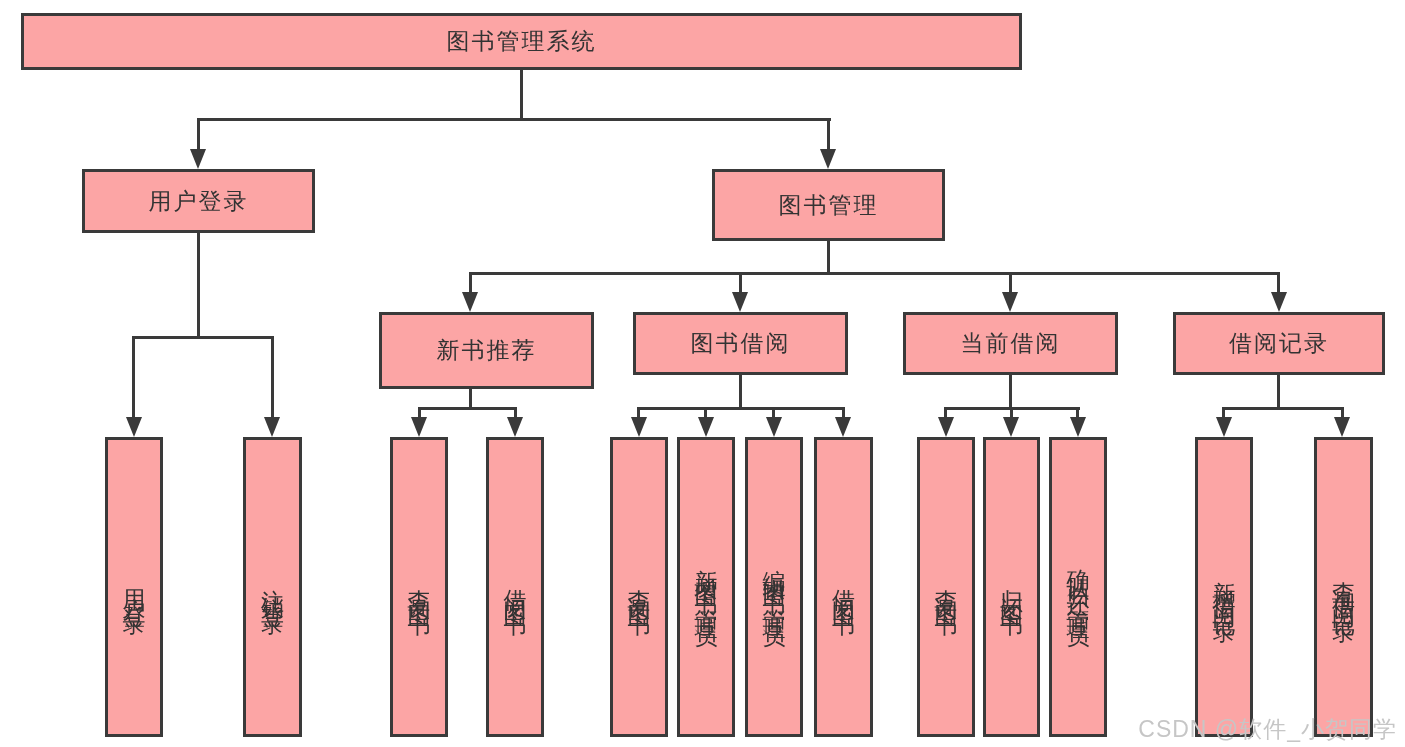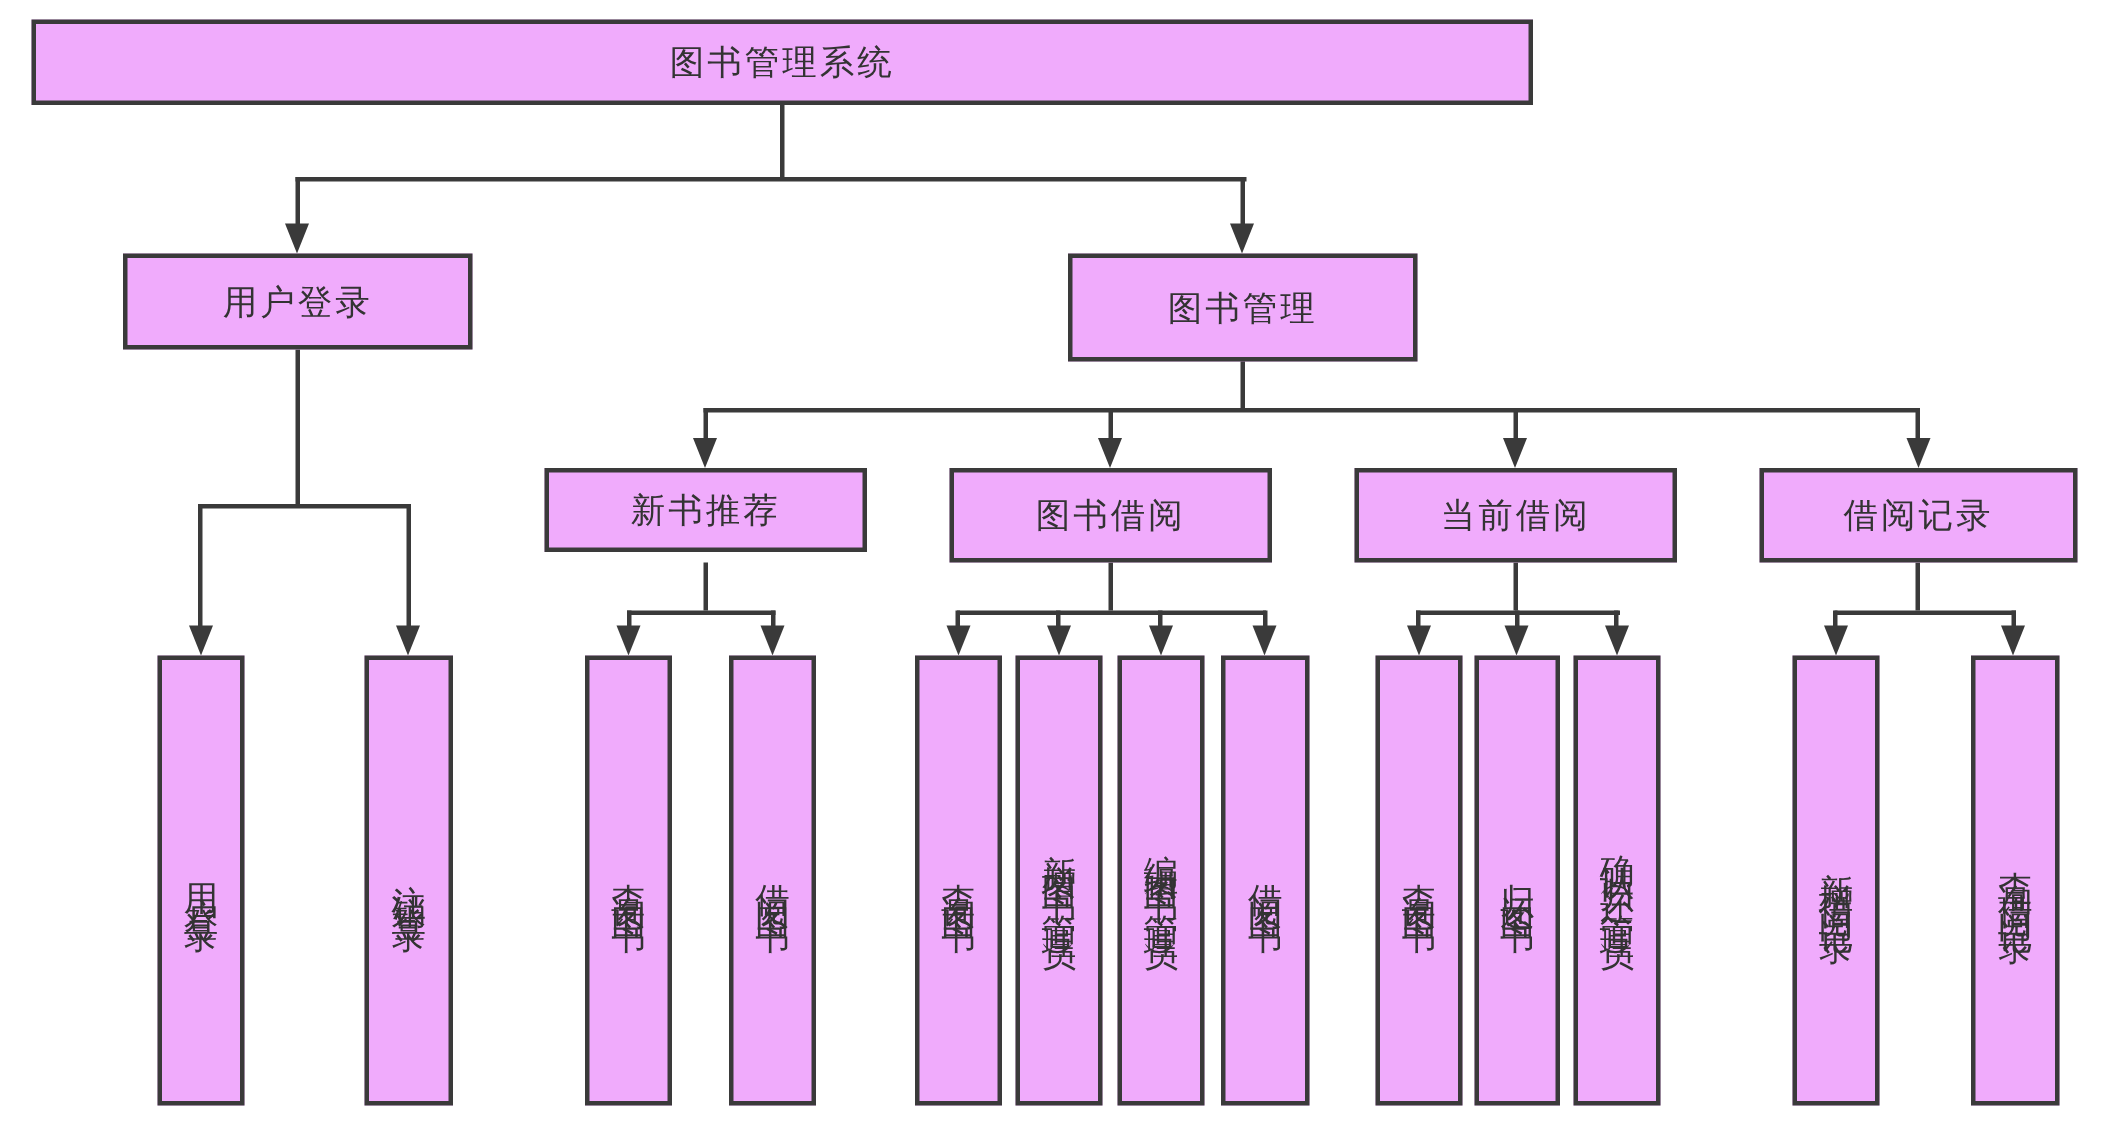--- a/index.html
+++ b/index.html
@@ -11,21 +11,21 @@
     position: relative;
     width: 1405px;
     height: 747px;
     background: #ffffff;
     overflow: hidden;
     font-family: "Liberation Sans", sans-serif;
   }
   .box {
     position: absolute;
     box-sizing: border-box;
-    background: #f0abfc;
+    background: #fca5a5;
     border: 3px solid #3a3a3a;
     display: flex;
     align-items: center;
     justify-content: center;
     font-size: 23px;
     color: #333333;
     letter-spacing: 2px;
     white-space: nowrap;
     z-index: 2;
   }
@@ -96,21 +96,21 @@
   <div class="hline" style="left:469px; top:272px; width:811px;"></div>
   <div class="vline" style="left:469px; top:272px; height:22px;"></div>
   <div class="tri" style="left:462px; top:292px;"></div>
   <div class="vline" style="left:739px; top:272px; height:22px;"></div>
   <div class="tri" style="left:732px; top:292px;"></div>
   <div class="vline" style="left:1009px; top:272px; height:22px;"></div>
   <div class="tri" style="left:1002px; top:292px;"></div>
   <div class="vline" style="left:1277px; top:272px; height:22px;"></div>
   <div class="tri" style="left:1271px; top:292px;"></div>
 
-  <div class="box" style="left:363px; top:312px; width:215px; height:56px;">新书推荐</div>
+  <div class="box" style="left:379px; top:312px; width:215px; height:77px;">新书推荐</div>
   <div class="box" style="left:903px; top:312px; width:215px; height:63px;">当前借阅</div>
   <div class="box" style="left:633px; top:312px; width:215px; height:63px;">图书借阅</div>
   <div class="box" style="left:1173px; top:312px; width:212px; height:63px;">借阅记录</div>
 
   <div class="vline" style="left:469px; top:375px; height:32px;"></div>
   <div class="hline" style="left:418px; top:407px; width:99px;"></div>
   <div class="vline" style="left:418px; top:407px; height:12px;"></div>
   <div class="tri" style="left:411px; top:417px;"></div>
   <div class="vline" style="left:514px; top:407px; height:12px;"></div>
   <div class="tri" style="left:507px; top:417px;"></div>
@@ -153,14 +153,15 @@
   <div class="box vbox" style="left:745px; top:437px; width:58px; height:300px;">编辑图书（管理员）</div>
   <div class="box vbox" style="left:814px; top:437px; width:59px; height:300px;">借阅图书</div>
 
   <div class="box vbox" style="left:917px; top:437px; width:58px; height:300px;">查询图书</div>
   <div class="box vbox" style="left:983px; top:437px; width:57px; height:300px;">归还图书</div>
   <div class="box vbox" style="left:1049px; top:437px; width:58px; height:300px;">确认归还（管理员）</div>
 
   <div class="box vbox" style="left:1195px; top:437px; width:58px; height:300px;">新增借阅记录</div>
   <div class="box vbox" style="left:1314px; top:437px; width:59px; height:300px;">查询借阅记录</div>
 
+  <div class="watermark">CSDN @软件_小贺同学</div>
 
 </div>
 
 </body></html>

